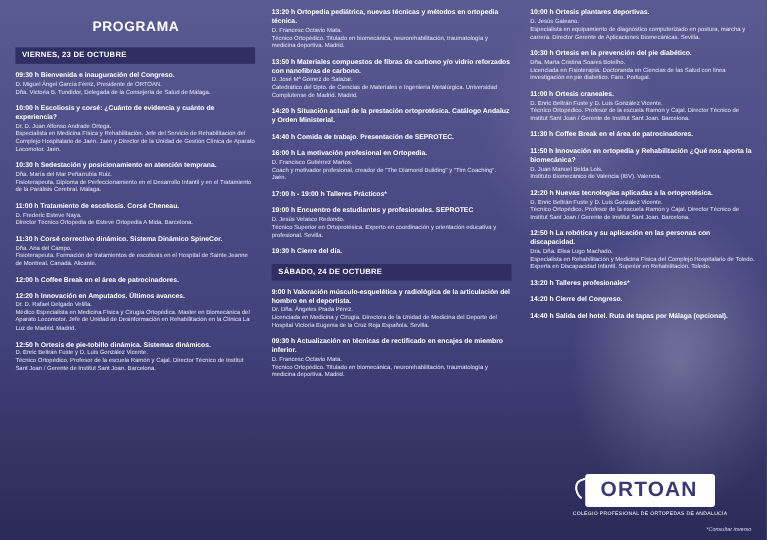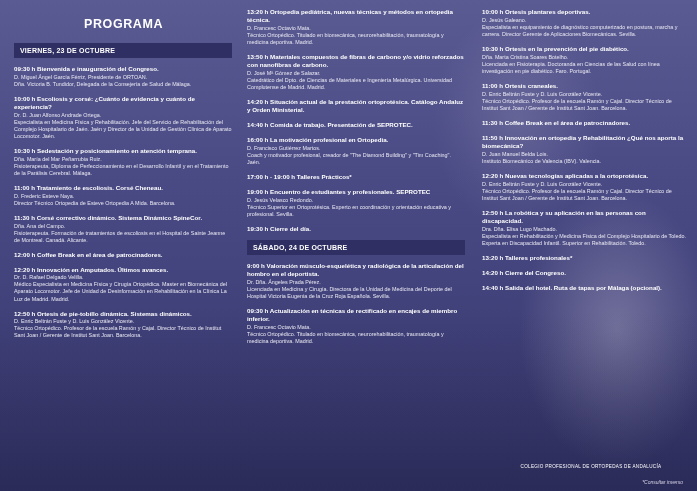--- a/index.html
+++ b/index.html
@@ -311,17 +311,21 @@
         <div class="item">
           <span class="item-title">14:20 h Cierre del Congreso.</span>
         </div>
         <div class="item">
           <span class="item-title">14:40 h Salida del hotel. Ruta de tapas por Málaga (opcional).</span>
         </div>
       </div>
   </div>
 
   <div class="logo-wrap">
+    <span class="logo-badge">
+      <span class="swoosh"></span>
+      <span>ORTOAN</span>
+    </span>
     <div class="logo-sub">COLEGIO PROFESIONAL DE ORTOPEDAS DE ANDALUCÍA</div>
   </div>
 
   <div class="footnote">*Consultar inverso</div>
 </div>
 
 </body></html>

